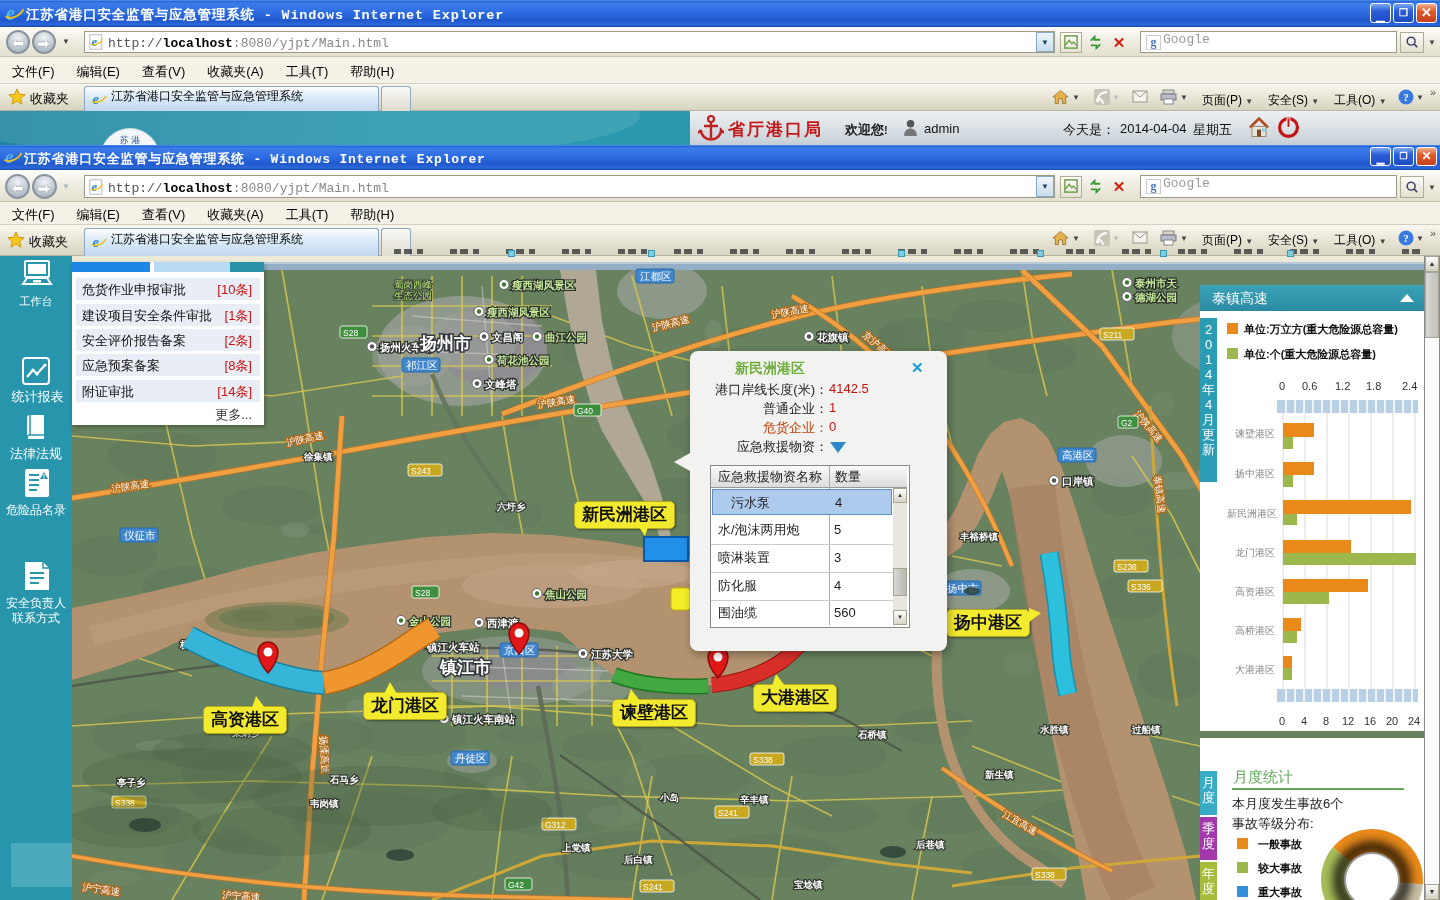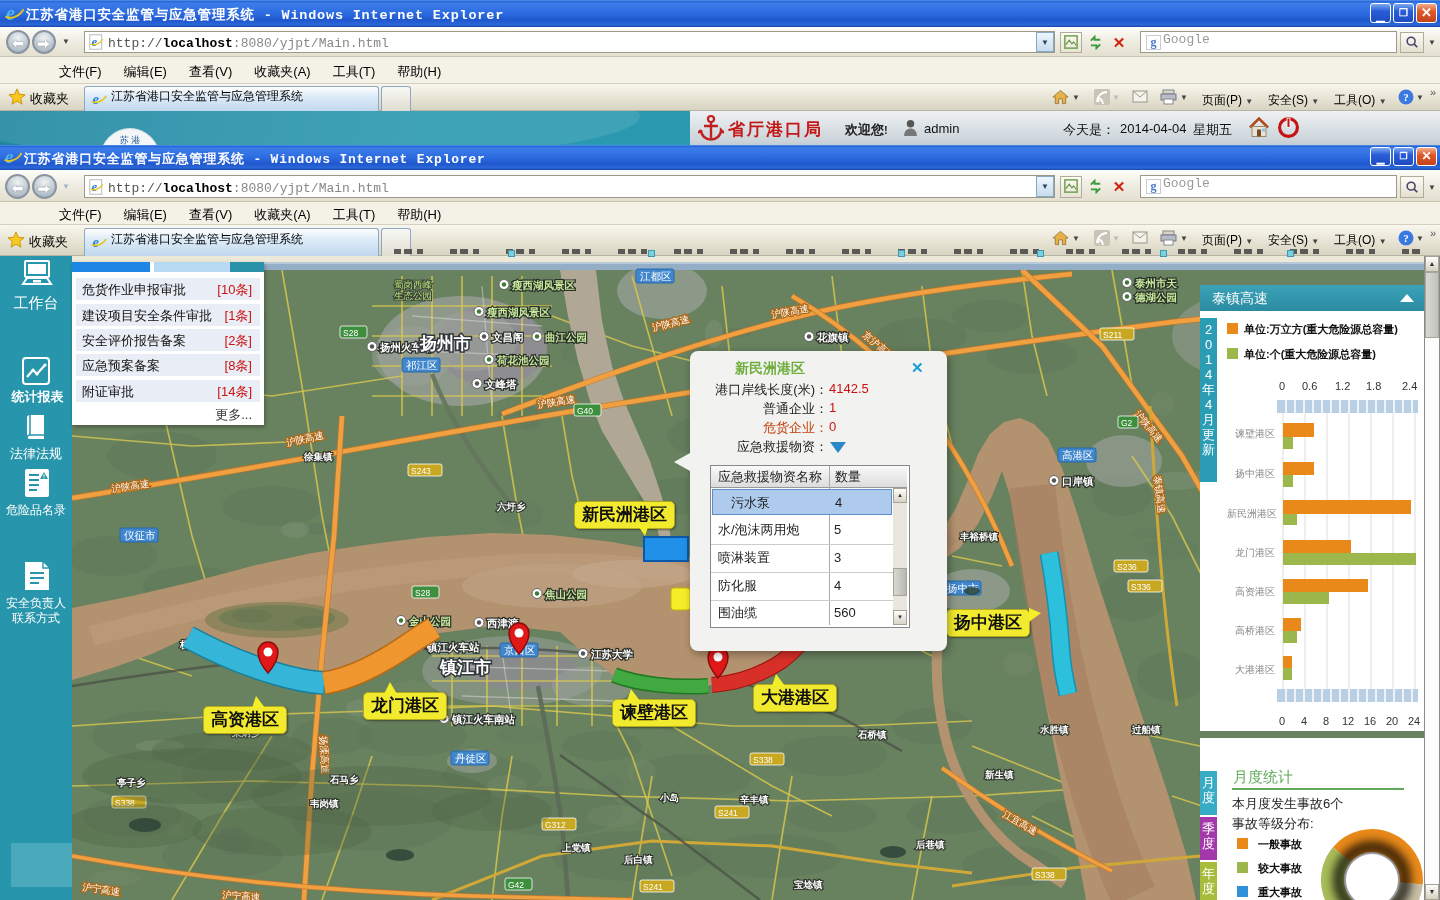--- a/index.html
+++ b/index.html
@@ -5,21 +5,21 @@
 #page{position:relative;width:1440px;height:900px;background:#ece9d8;}
 .abs{position:absolute;}
 .titlebar{left:0;width:1440px;background:linear-gradient(#5a96e8 0%,#2666dc 6%,#3c7ce8 12%,#2e6ee2 45%,#2058ce 75%,#2c68d8 92%,#1646a8 100%);color:#fff;}
 .ttext{font-family:"Liberation Mono",monospace;font-weight:bold;color:#fff;white-space:nowrap;}
 .winbtns{position:absolute;display:flex;gap:2px;}
 .wb{width:21px;border-radius:3px;border:1px solid #fff;box-sizing:border-box;color:#fff;text-align:center;font-weight:bold;font-family:"Liberation Sans";}
 .wb.min{background:linear-gradient(#7ba8f0,#2a5cd8 40%,#1e4cc0);}
 .wb.res{background:linear-gradient(#7ba8f0,#2a5cd8 40%,#1e4cc0);}
 .wb.cls{background:linear-gradient(#f0b090,#e05a28 40%,#c4421c);}
 .addrrow{left:0;width:1440px;background:linear-gradient(#fdfdfb,#f0eee3 45%,#e4e0d0);border-bottom:1px solid #c8c4b4;box-sizing:border-box;}
-.menurow{left:0;width:1440px;background:#f4f2e7;border-bottom:1px solid #d4d0c0;box-sizing:border-box;color:#000;padding-left:47px;}
+.menurow{left:0;width:1440px;background:#f4f2e7;border-bottom:1px solid #d4d0c0;box-sizing:border-box;color:#000;}
 .favrow{left:0;width:1440px;background:linear-gradient(#f8f6ee,#e6e2d2 60%,#d8d4c2);border-bottom:1px solid #b8b4a4;box-sizing:border-box;}
 .addrfield{position:absolute;background:#fff;border:1px solid #9a9a8a;box-sizing:border-box;font-family:"Liberation Mono",monospace;color:#666;white-space:nowrap;overflow:hidden;}
 .mono{font-family:"Liberation Mono",monospace;}
 .menuitem{display:inline-block;color:#000;}
 .circbtn{position:absolute;border-radius:50%;background:radial-gradient(circle at 50% 30%,#eef2f4,#c2ccd4 55%,#9aaab8 95%);border:2px solid #8a949e;box-sizing:border-box;color:#fff!important;text-shadow:0 0 2px #778;}
 .circbtn:after{content:"";position:absolute;}
 .tab{position:absolute;background:linear-gradient(#fefefe,#dcebf8 40%,#c2d8ee);border:1px solid #8ca8c4;border-bottom:none;border-radius:3px 3px 0 0;box-sizing:border-box;}
 .gbox{position:absolute;background:#fff;border:1px solid #9a9a8a;box-sizing:border-box;}
 .icon16{display:inline-block;width:16px;height:16px;vertical-align:-3px;}
 .dd{color:#444;font-size:8px;}
@@ -247,29 +247,29 @@
 <div id="content" class="abs" style="top:256px;left:0;width:1440px;height:644px;background:#ece9d8;">
 
   <div id="sidebar" class="abs" style="left:0;top:0;width:72px;height:644px;background:#2795ab;color:#fff;text-align:center;">
     <div class="abs" style="left:11px;top:587px;width:61px;height:44px;background:#4aa9bb;"></div>
     <svg class="abs" style="left:21px;top:4px;" width="32" height="30" viewBox="0 0 32 30">
           <rect x="4" y="1" width="24" height="16" rx="1" fill="none" stroke="#fff" stroke-width="2"></rect>
           <rect x="7" y="4" width="18" height="10" fill="#fff"></rect>
           <path d="M2 24 l4-6 h20 l4 6 z" fill="none" stroke="#fff" stroke-width="2"></path>
           <rect x="12" y="20" width="8" height="2.5" fill="#fff"></rect>
         </svg>
-    <div class="abs" style="left:0;top:38px;width:72px;font-size:15px;">工作台</div>
+    <div class="abs" style="left:0;top:38px;width:72px;font-size:11px;">工作台</div>
     <svg class="abs" style="left:22px;top:101px;" width="28" height="28" viewBox="0 0 28 28">
           <rect x="1" y="1" width="26" height="26" rx="3" fill="none" stroke="#fff" stroke-width="2"></rect>
           <path d="M5 20 l6-7 4 4 8-9" fill="none" stroke="#fff" stroke-width="2.2"></path>
           <circle cx="11" cy="13" r="1.6" fill="#fff"></circle>
           <circle cx="15" cy="17" r="1.6" fill="#fff"></circle>
           <circle cx="23" cy="8" r="1.6" fill="#fff"></circle>
         </svg>
-    <div class="abs" style="left:0;top:132px;width:75px;font-size:13px;font-weight:bold;">统计报表</div>
+    <div class="abs" style="left:0;top:132px;width:75px;font-size:13px;">统计报表</div>
     <svg class="abs" style="left:24px;top:158px;" width="24" height="28" viewBox="0 0 24 28">
           <path d="M3 3 a3 3 0 0 1 3-2 h14 v24 h-14 a3 3 0 0 1-3-3 z" fill="#fff"></path>
           <path d="M6 1 v20" stroke="#2795ab" stroke-width="1.5"></path>
           <path d="M3 24 a3 3 0 0 1 3-3 h14" fill="none" stroke="#2795ab" stroke-width="1.5"></path>
         </svg>
     <div class="abs" style="left:0;top:189px;width:72px;font-size:13px;">法律法规</div>
     <svg class="abs" style="left:24px;top:212px;" width="26" height="30" viewBox="0 0 26 30">
           <rect x="1" y="1" width="24" height="28" rx="2" fill="#fff"></rect>
           <path d="M5 7 h10 M5 12 h10 M5 17 h10 M5 22 h8" stroke="#2795ab" stroke-width="1.8"></path>
           <path d="M20 4 l4 7 h-8z" fill="#2795ab"></path>

